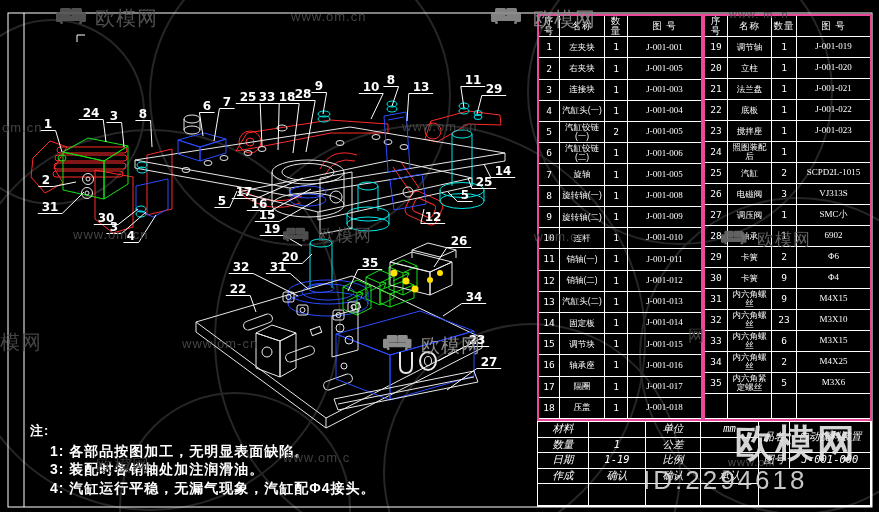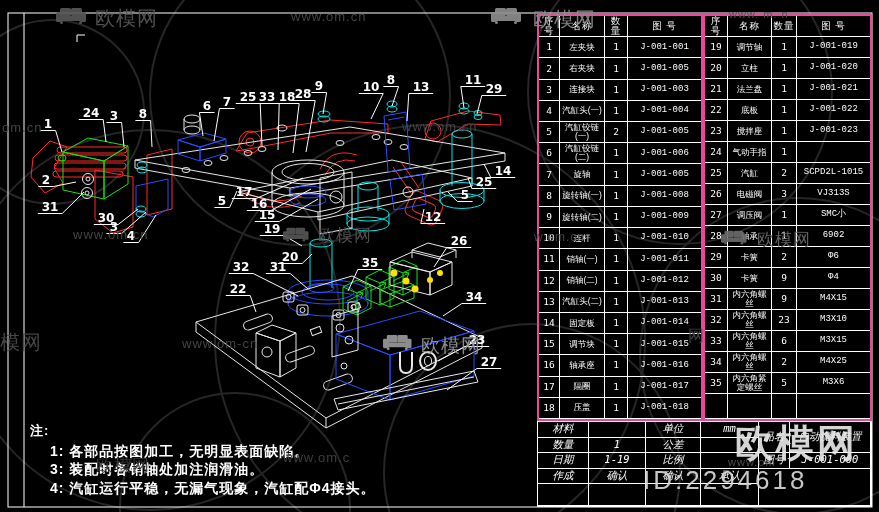--- a/index.html
+++ b/index.html
@@ -12,21 +12,21 @@
           box-sizing:border-box;color:#fff;background:transparent;z-index:3;}
   #left-parts-table{left:537px;width:166px;grid-template-columns:21px 45px 23px 1fr;
           grid-template-rows:repeat(19,1fr);}
   #right-parts-table{left:703px;width:169px;grid-template-columns:23px 44px 25px 1fr;
           grid-template-rows:repeat(18,1fr) 25px;}
   .ptable>div{border-right:1px solid #fff;border-bottom:1px solid #fff;display:flex;
           align-items:center;justify-content:center;text-align:center;overflow:hidden;
           font-size:8.5px;line-height:1.05;padding:0 1px;box-sizing:border-box;}
   .ptable>div:nth-child(4n){border-right:none;}
   .ptable .hd{font-size:9.5px;letter-spacing:1px;}
-  .ptable .dwg{font-family:Liberation Mono, monospace;font-size:9px;letter-spacing:0;}
+  .ptable .dwg{font-family:Liberation Serif, serif;font-size:9px;letter-spacing:0;}
   .ptable .num{font-family:"DejaVu Sans Mono",monospace;font-size:9.5px;}
   
   #title-block{position:absolute;left:537px;top:421px;width:335px;height:86px;display:grid;
           grid-template-columns:51px 57px 55px 58px 31px 1fr;
           grid-template-rows:15.5px 15.5px 15.5px 15.5px 1fr;
           border:1px solid #fff;box-sizing:border-box;color:#fff;z-index:3;font-style:italic;}
   .tbc{border-right:1px solid #fff;border-bottom:1px solid #fff;display:flex;align-items:center;
           justify-content:center;font-size:10.5px;overflow:hidden;text-align:center;line-height:1.1;}
   .tbc.mono{font-family:"DejaVu Sans Mono",monospace;}
   
@@ -486,21 +486,21 @@
       <div class="dwg">J-001-021</div>
       <div class="num">22</div>
       <div class="">底板</div>
       <div class="num">1</div>
       <div class="dwg">J-001-022</div>
       <div class="num">23</div>
       <div class="">搅拌座</div>
       <div class="num">1</div>
       <div class="dwg">J-001-023</div>
       <div class="num">24</div>
-      <div class="">气动手指</div>
+      <div class="">照图装配后</div>
       <div class="num">1</div>
       <div class="dwg"></div>
       <div class="num">25</div>
       <div class="">汽缸</div>
       <div class="num">2</div>
       <div class="dwg">SCPD2L-1015</div>
       <div class="num">26</div>
       <div class="">电磁阀</div>
       <div class="num">3</div>
       <div class="dwg">VJ313S</div>

